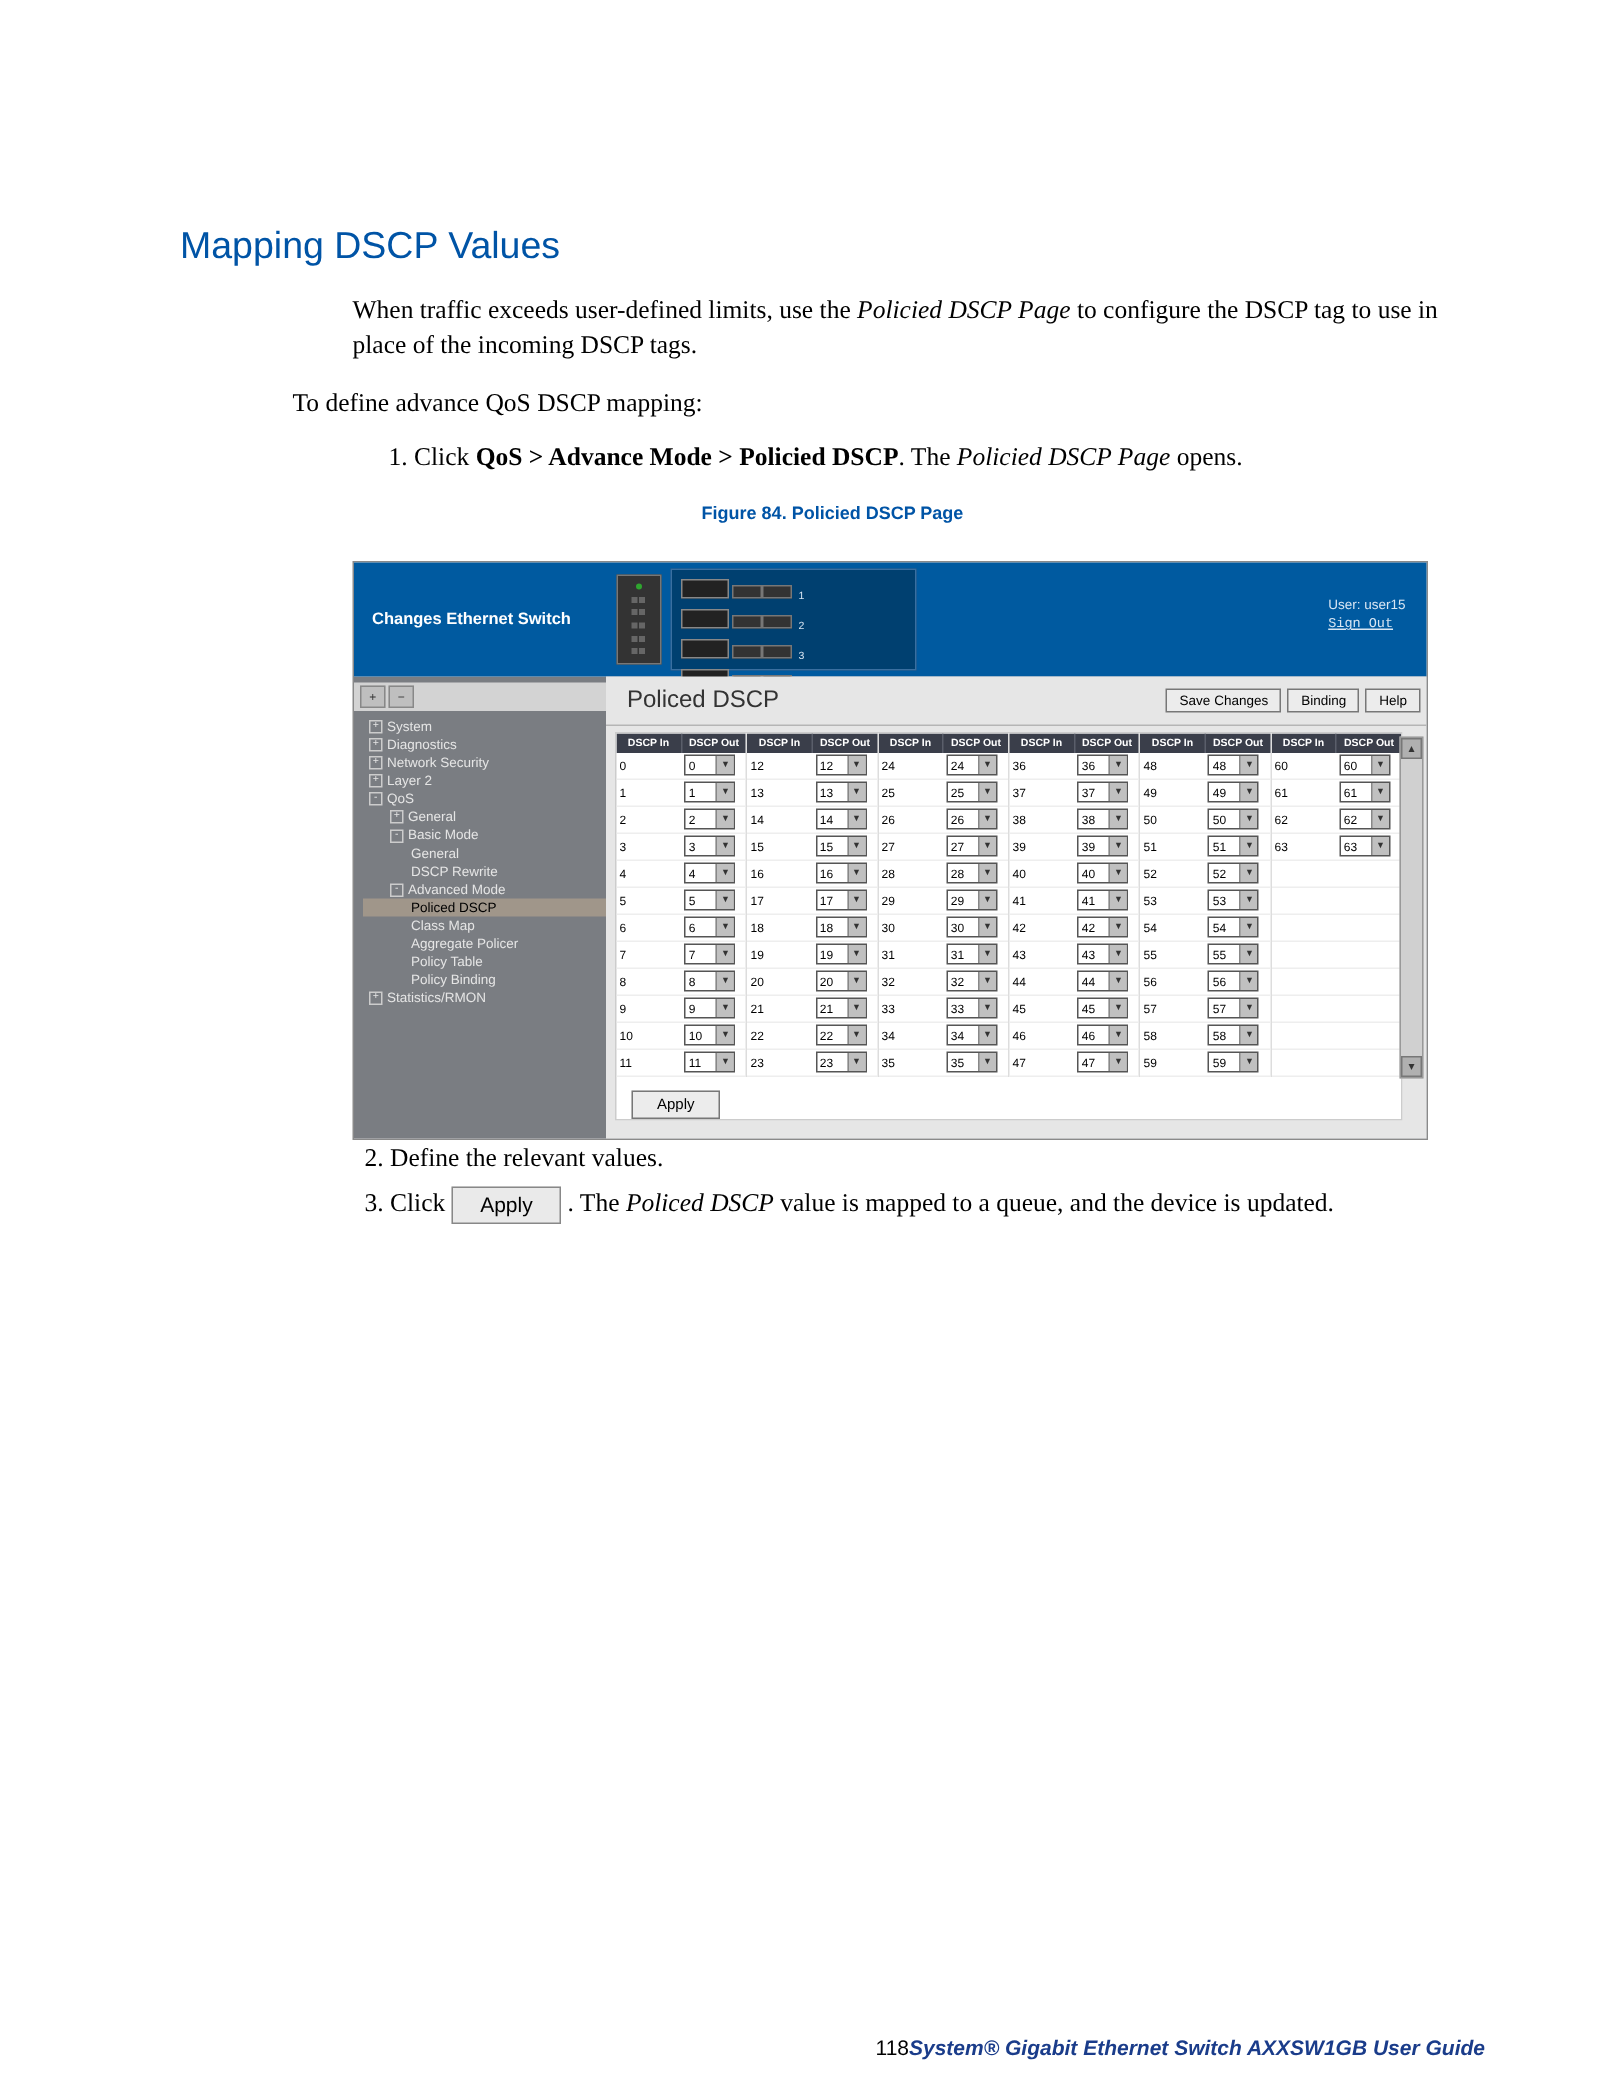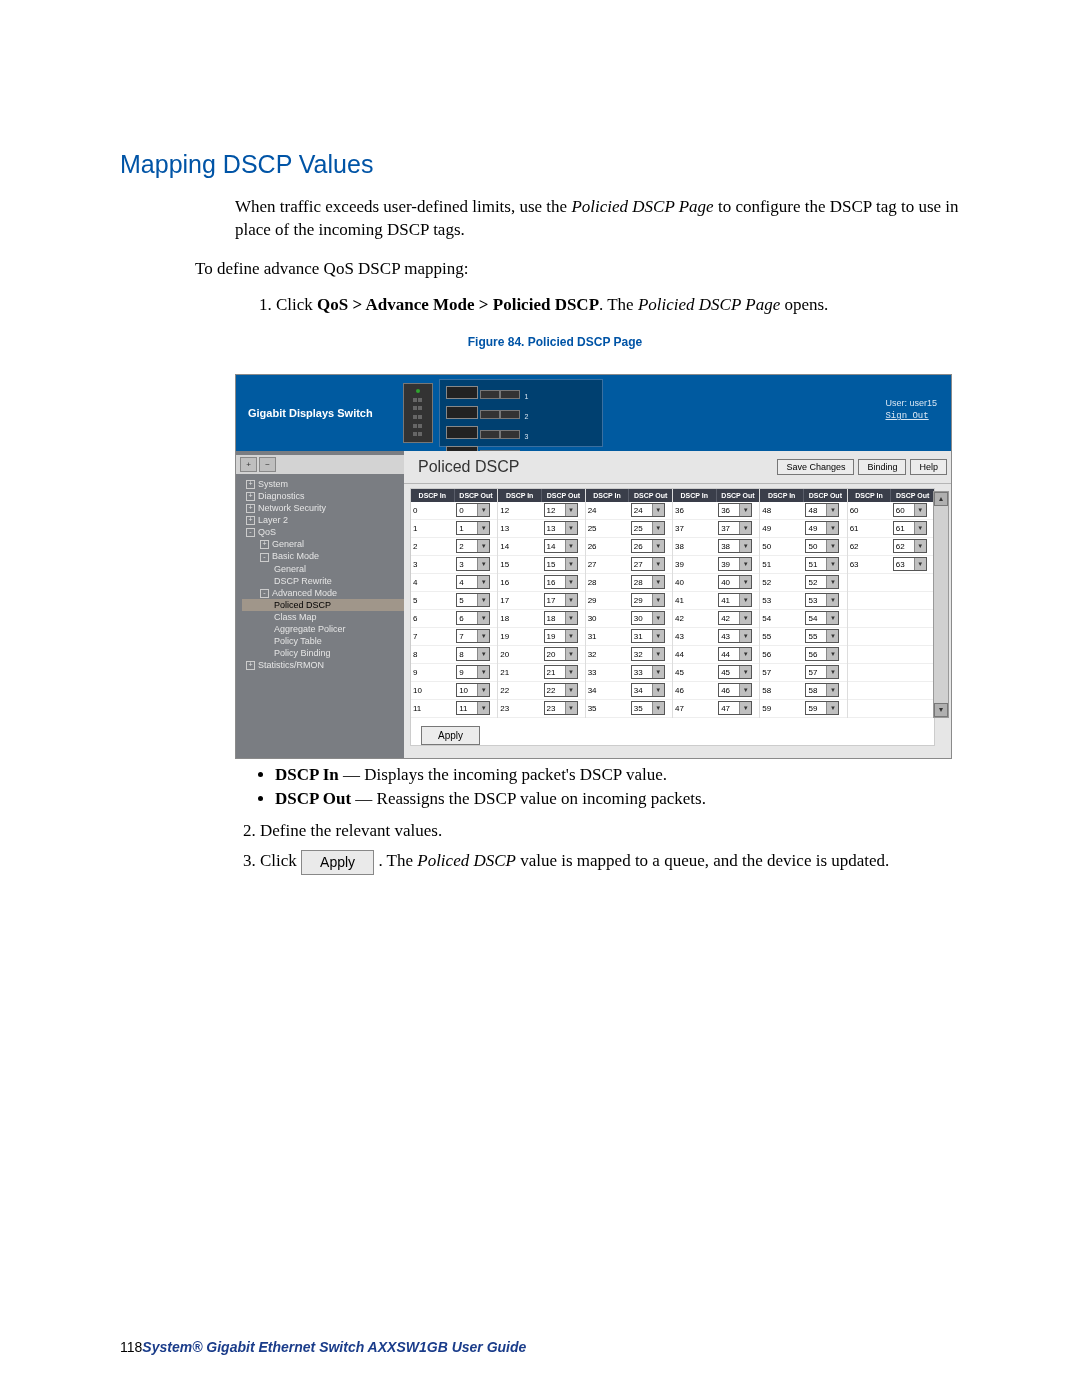--- a/index.html
+++ b/index.html
@@ -270,25 +270,25 @@
     display: inline-block;
     border: 1px solid #888;
     background: #eaeaea;
     padding: 1px 18px;
     font-family: Arial, sans-serif;
     font-size: 14px;
     vertical-align: middle;
   }
   .footer {
     position: absolute;
-    bottom: 42px;
+    bottom: 24px;
     left: 120px;
     right: 90px;
     display: flex;
-    justify-content: flex-start;
+    justify-content: flex-end;
     font-size: 14px;
   }
   .footer .pg { font-family: Arial, sans-serif; }
   .footer .guide {
     font-style: italic;
     font-weight: bold;
     font-family: Arial, sans-serif;
     color: #1a3c8a;
   }
 </style>
@@ -307,21 +307,21 @@
   <ol class="steps">
     <li>
       <span>Click </span><strong>QoS &gt; Advance Mode &gt; Policied DSCP</strong><span>. The </span><em>Policied DSCP Page</em><span> opens.</span>
     </li>
   </ol>
 
   <div class="fig-cap">Figure 84. Policied DSCP Page</div>
 
   <div class="screenshot">
     <div class="ss-top">
-      <div class="ss-brand">Gigabit Displays Switch</div>
+      <div class="ss-brand">Changes Ethernet Switch</div>
       <div class="ss-device">
         <div class="ss-dev-left">
           <div class="ss-led"></div>
           <div class="ss-port-row">
               <div class="ss-port"></div>
               <div class="ss-port"></div>
             </div>
           <div class="ss-port-row">
               <div class="ss-port"></div>
               <div class="ss-port"></div>
@@ -910,28 +910,20 @@
         </div>
         <div class="ss-scroll">
           <div class="ss-scroll-thumb">▴</div>
           <div class="ss-scroll-down">▾</div>
         </div>
       </div>
     </div>
   </div>
 
 
-  <ul class="bullets">
-    <li>
-      <strong>DSCP In</strong><span> — Displays the incoming packet's DSCP value.</span>
-    </li>
-    <li>
-      <strong>DSCP Out</strong><span> — Reassigns the DSCP value on incoming packets.</span>
-    </li>
-  </ul>
 
   <ol class="steps2" start="2">
     <li>Define the relevant values.</li>
     <li>
       <span>Click </span>
       <span class="apply-inline">Apply</span>
       <span> . The </span><em>Policed DSCP</em><span> value is mapped to a queue, and the device is updated.</span>
     </li>
   </ol>
 

